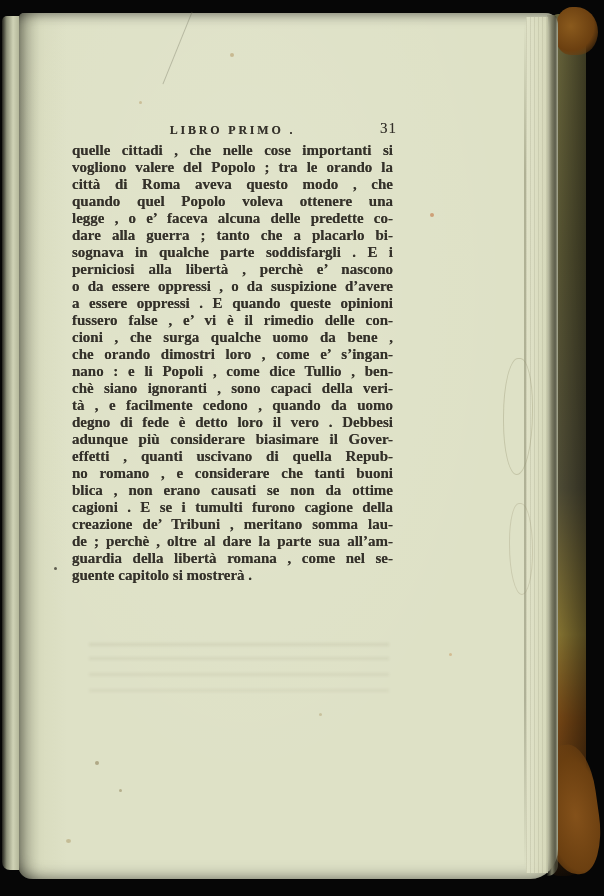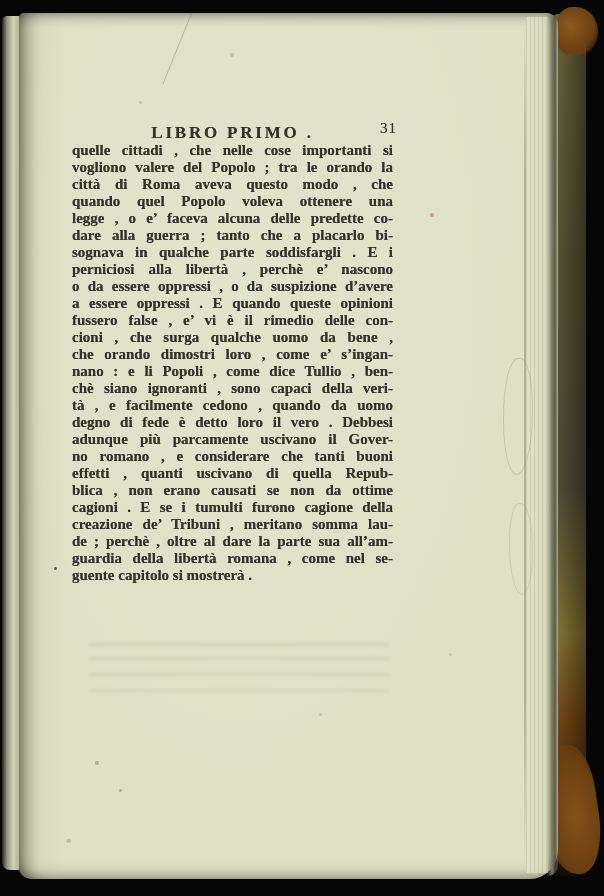--- a/index.html
+++ b/index.html
@@ -66,21 +66,21 @@
   }
   .edge-dark{
     position:absolute;left:528px;top:2px;bottom:3px;width:11px;
     background:linear-gradient(to right,rgba(92,92,72,0.12) 0%,#7b7b63 45%,rgba(70,70,54,0.85) 75%,rgba(120,120,96,0.4) 100%);
     border-radius:0 10px 22px 0;
   }
   
   .header-row{position:absolute;left:53px;top:110px;width:321px;height:20px;color:var(--ink);}
   .running-title{
     position:absolute;left:0;right:0;text-align:center;
-    font-size:17px;letter-spacing:2.8px;font-weight:bold;
+    font-size:12px;letter-spacing:2.8px;font-weight:bold;
     text-shadow:0 0 0.4px rgba(52,49,42,0.55);
   }
   .page-number{
     position:absolute;right:-4px;top:-3px;font-size:15px;letter-spacing:1px;
     text-shadow:0 0 0.4px rgba(52,49,42,0.55);
   }
   
   .text-block{
     position:absolute;left:53px;top:129px;width:321px;
     color:var(--ink);font-size:15px;line-height:17px;
@@ -167,23 +167,23 @@
         <div class="line">perniciosi alla libertà , perchè e’ nascono</div>
         <div class="line">o da essere oppressi , o da suspizione d’avere</div>
         <div class="line">a essere oppressi . E quando queste opinioni</div>
         <div class="line">fussero false , e’ vi è il rimedio delle con-</div>
         <div class="line">cioni , che surga qualche uomo da bene ,</div>
         <div class="line">che orando dimostri loro , come e’ s’ingan-</div>
         <div class="line">nano : e li Popoli , come dice Tullio , ben-</div>
         <div class="line">chè siano ignoranti , sono capaci della veri-</div>
         <div class="line">tà , e facilmente cedono , quando da uomo</div>
         <div class="line">degno di fede è detto loro il vero . Debbesi</div>
-        <div class="line">adunque più parcamente uscivano il Gover-</div>
+        <div class="line">adunque più considerare biasimare il Gover-</div>
+        <div class="line">effetti , quanti uscivano di quella Repub-</div>
         <div class="line">no romano , e considerare che tanti buoni</div>
-        <div class="line">effetti , quanti uscivano di quella Repub-</div>
         <div class="line">blica , non erano causati se non da ottime</div>
         <div class="line">cagioni . E se i tumulti furono cagione della</div>
         <div class="line">creazione de’ Tribuni , meritano somma lau-</div>
         <div class="line">de ; perchè , oltre al dare la parte sua all’am-</div>
         <div class="line">guardia della libertà romana , come nel se-</div>
         <div class="line">guente capitolo si mostrerà .</div>
       </div>
 
     <div class="margin-dot"></div>
   </div>

